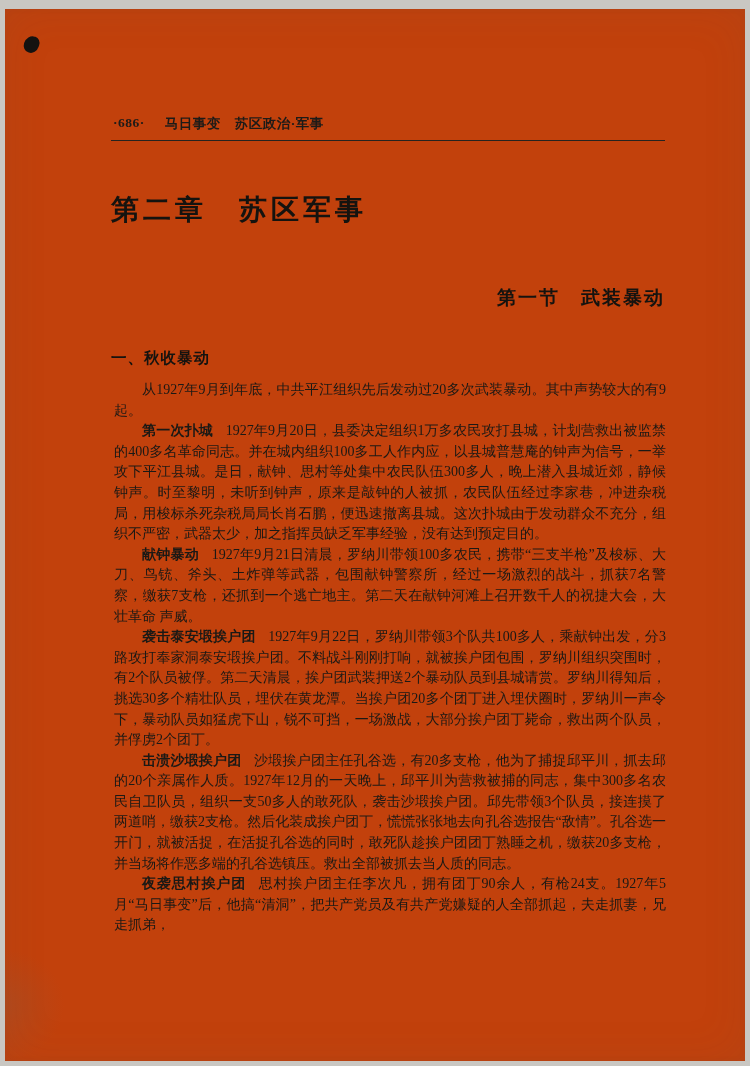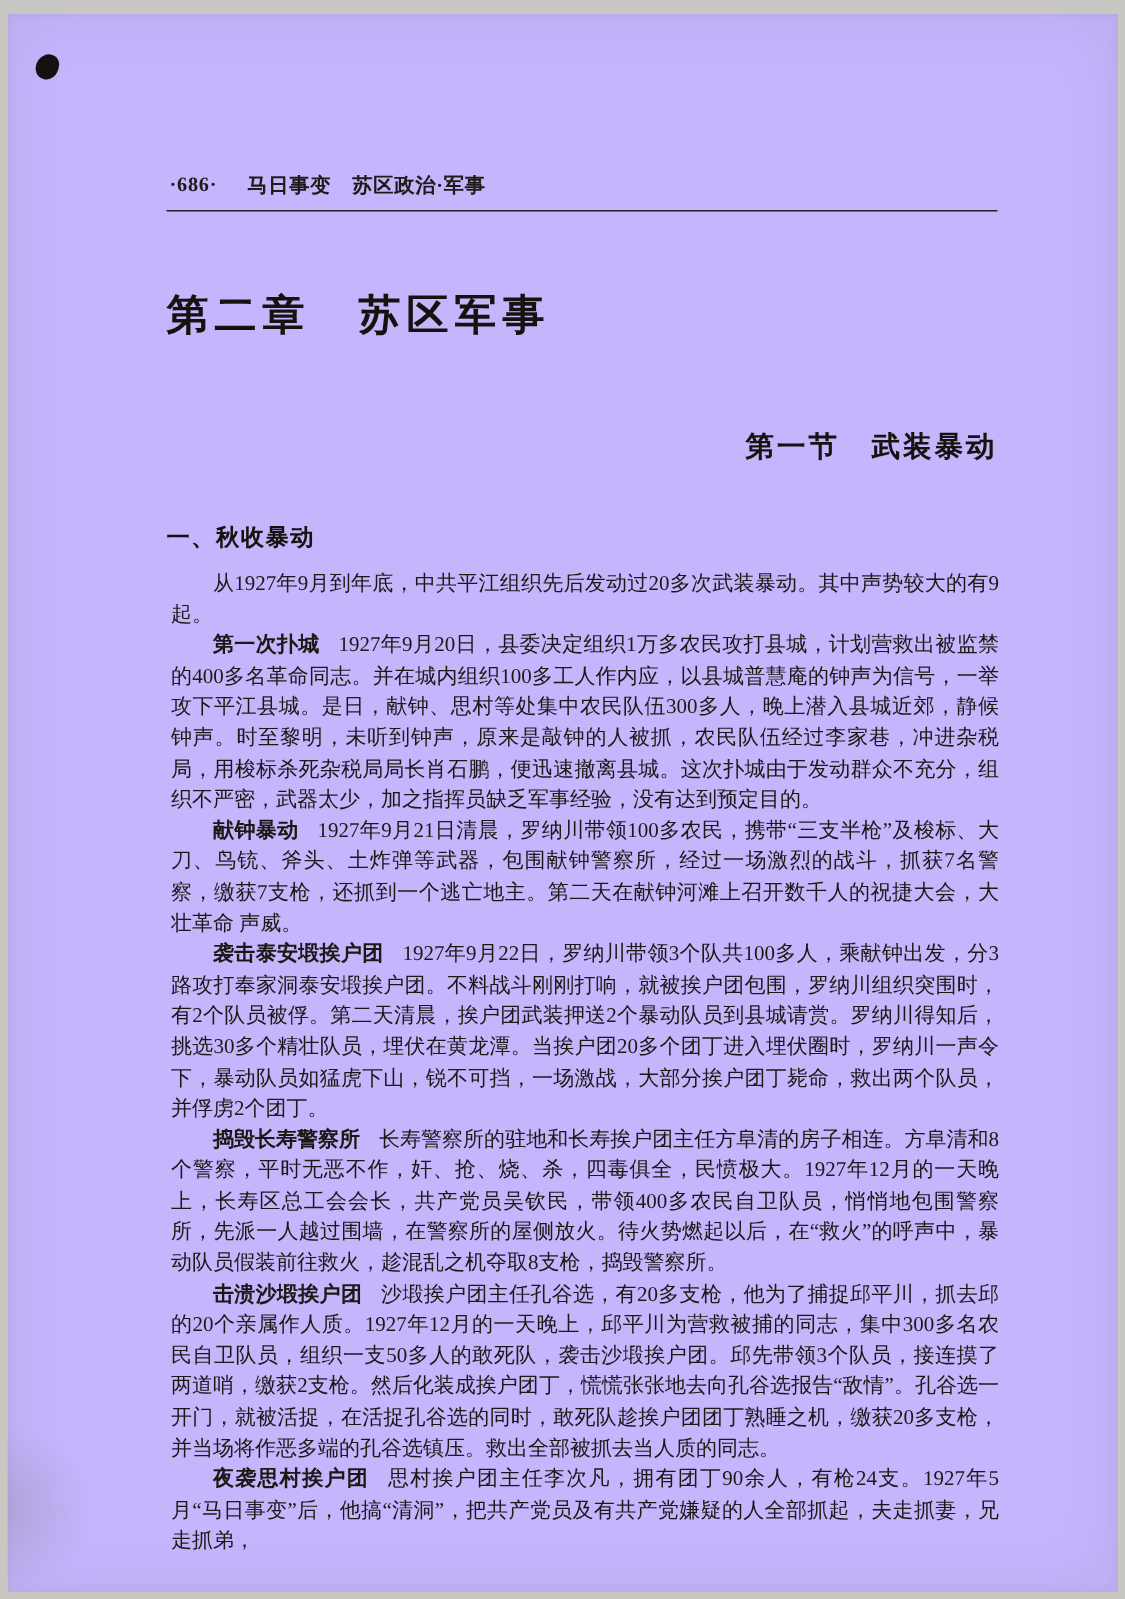--- a/index.html
+++ b/index.html
@@ -7,21 +7,21 @@
   body {
     background: #c9c7c2;
     font-family: "Liberation Serif", "DejaVu Serif", serif;
     position: relative;
     overflow: hidden;
   }
   .scan-page {
     position: absolute;
     left: 5px; top: 9px;
     width: 740px; height: 1052px;
-    background: #c4b5fd;
+    background: #c2410c;
     box-shadow: inset 0 0 45px rgba(90,85,75,0.10), inset 0 0 6px rgba(90,85,75,0.08);
   }
   .ink-speck {
     position: absolute;
     left: 19px; top: 27px;
     width: 15px; height: 17px;
     background: #141210;
     border-radius: 60% 45% 55% 50%;
     transform: rotate(18deg);
   }
@@ -115,18 +115,17 @@
 
   <div class="section-title">第一节　武装暴动</div>
 
   <div class="subsection-title">一、秋收暴动</div>
 
   <div class="body-text">
     <p><span>从1927年9月到年底，中共平江组织先后发动过20多次武装暴动。其中声势较大的有9起。</span></p>
     <p><b class="para-lead">第一次扑城</b><span>1927年9月20日，县委决定组织1万多农民攻打县城，计划营救出被监禁的400多名革命同志。并在城内组织100多工人作内应，以县城普慧庵的钟声为信号，一举攻下平江县城。是日，献钟、思村等处集中农民队伍300多人，晚上潜入县城近郊，静候钟声。时至黎明，未听到钟声，原来是敲钟的人被抓，农民队伍经过李家巷，冲进杂税局，用梭标杀死杂税局局长肖石鹏，便迅速撤离县城。这次扑城由于发动群众不充分，组织不严密，武器太少，加之指挥员缺乏军事经验，没有达到预定目的。</span></p>
     <p><b class="para-lead">献钟暴动</b><span>1927年9月21日清晨，罗纳川带领100多农民，携带“三支半枪”及梭标、大刀、鸟铳、斧头、土炸弹等武器，包围献钟警察所，经过一场激烈的战斗，抓获7名警察，缴获7支枪，还抓到一个逃亡地主。第二天在献钟河滩上召开数千人的祝捷大会，大壮革命 声威。</span></p>
     <p><b class="para-lead">袭击泰安塅挨户团</b><span>1927年9月22日，罗纳川带领3个队共100多人，乘献钟出发，分3路攻打奉家洞泰安塅挨户团。不料战斗刚刚打响，就被挨户团包围，罗纳川组织突围时，有2个队员被俘。第二天清晨，挨户团武装押送2个暴动队员到县城请赏。罗纳川得知后，挑选30多个精壮队员，埋伏在黄龙潭。当挨户团20多个团丁进入埋伏圈时，罗纳川一声令下，暴动队员如猛虎下山，锐不可挡，一场激战，大部分挨户团丁毙命，救出两个队员，并俘虏2个团丁。</span></p>
-    <p><b class="para-lead">捣毁长寿警察所</b><span>长寿警察所的驻地和长寿挨户团主任方阜清的房子相连。方阜清和8个警察，平时无恶不作，奸、抢、烧、杀，四毒俱全，民愤极大。1927年12月的一天晚上，长寿区总工会会长，共产党员吴钦民，带领400多农民自卫队员，悄悄地包围警察所，先派一人越过围墙，在警察所的屋侧放火。待火势燃起以后，在“救火”的呼声中，暴动队员假装前往救火，趁混乱之机夺取8支枪，捣毁警察所。</span></p>
     <p><b class="para-lead">击溃沙塅挨户团</b><span>沙塅挨户团主任孔谷选，有20多支枪，他为了捕捉邱平川，抓去邱的20个亲属作人质。1927年12月的一天晚上，邱平川为营救被捕的同志，集中300多名农民自卫队员，组织一支50多人的敢死队，袭击沙塅挨户团。邱先带领3个队员，接连摸了两道哨，缴获2支枪。然后化装成挨户团丁，慌慌张张地去向孔谷选报告“敌情”。孔谷选一开门，就被活捉，在活捉孔谷选的同时，敢死队趁挨户团团丁熟睡之机，缴获20多支枪，并当场将作恶多端的孔谷选镇压。救出全部被抓去当人质的同志。</span></p>
     <p><b class="para-lead">夜袭思村挨户团</b><span>思村挨户团主任李次凡，拥有团丁90余人，有枪24支。1927年5月“马日事变”后，他搞“清洞”，把共产党员及有共产党嫌疑的人全部抓起，夫走抓妻，兄走抓弟，</span></p>
   </div>
 
 </div>
 
 </body></html>

